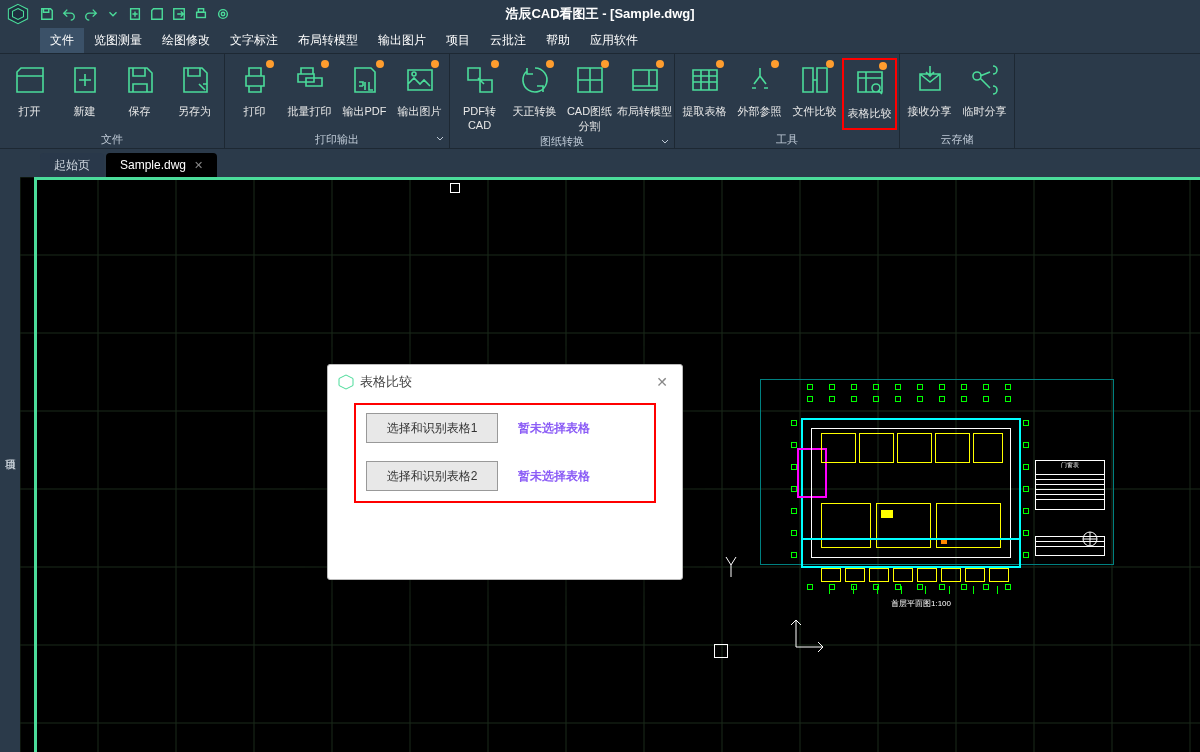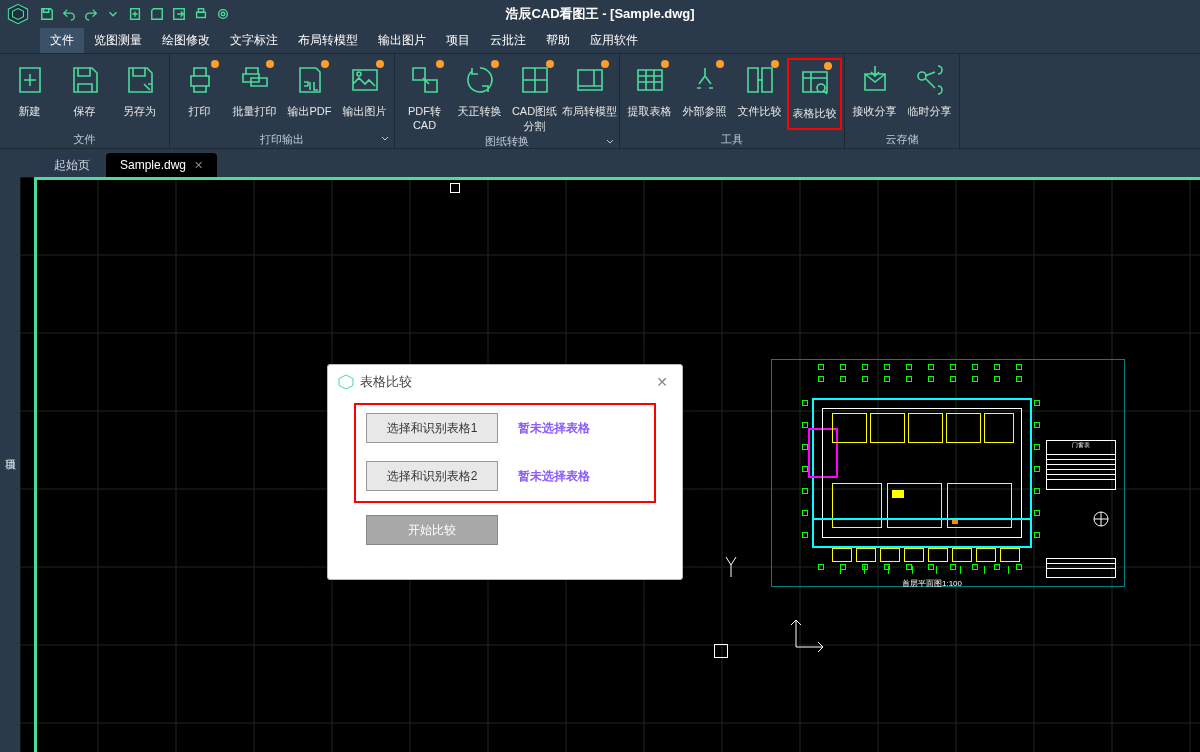--- a/index.html
+++ b/index.html
@@ -150,20 +150,28 @@
     <div class="menuitem">输出图片</div>
     <div class="menuitem">项目</div>
     <div class="menuitem">云批注</div>
     <div class="menuitem">帮助</div>
     <div class="menuitem">应用软件</div>
   </div>
 
 <div class="ribbon" id="ribbon">
     <div class="ribbon-group">
       <div class="ribbon-items">
+        <div class="ribbon-btn">
+          <div class="ricon">
+            <svg viewBox="0 0 32 32">
+              <path d="M3 8l4-4h22v24H3z M3 12h26"></path>
+            </svg>
+          </div>
+          <div class="rlabel">打开</div>
+        </div>
         <div class="ribbon-btn">
           <div class="ricon">
             <svg viewBox="0 0 32 32">
               <path d="M6 4h20v24H6z M16 10v12 M10 16h12"></path>
             </svg>
           </div>
           <div class="rlabel">新建</div>
         </div>
         <div class="ribbon-btn">
           <div class="ricon">
@@ -379,21 +387,21 @@
   <div class="square-handle" style="left:430px; top:6px;"></div>
   <div class="square-handle" style="left:694px; top:467px; width:14px; height:14px;"></div>
 
   <svg class="ucs" style="left:768px; top:435px; width:40px; height:40px;" viewBox="0 0 40 40">
     <path d="M8 35 L35 35 M30 30 L35 35 L30 40 M8 35 L8 8 M3 13 L8 8 L13 13"></path>
   </svg>
   <svg class="ucs" style="left:700px; top:378px; width:22px; height:22px;" viewBox="0 0 22 22">
     <path d="M11 22 V10 M6 2 L11 10 L16 2"></path>
   </svg>
 
-  <div class="preview" style="left:740px; top:182px; width:354px; height:228px;margin-left:11px;">
+  <div class="preview" style="left:740px; top:202px; width:354px; height:186px;">
 
     <div id="cmarks">
         <div class="cmark" style="left:46px; top:4px;"></div>
         <div class="cmark" style="left:46px; top:16px;"></div>
         <div class="cmark" style="left:68px; top:4px;"></div>
         <div class="cmark" style="left:68px; top:16px;"></div>
         <div class="cmark" style="left:90px; top:4px;"></div>
         <div class="cmark" style="left:90px; top:16px;"></div>
         <div class="cmark" style="left:112px; top:4px;"></div>
         <div class="cmark" style="left:112px; top:16px;"></div>
@@ -512,15 +520,14 @@
     <div class="dlg-highlight">
       <div class="dlg-row">
         <button class="dlg-btn">选择和识别表格1</button>
         <span class="dlg-status">暂未选择表格</span>
       </div>
       <div class="dlg-row">
         <button class="dlg-btn">选择和识别表格2</button>
         <span class="dlg-status">暂未选择表格</span>
       </div>
     </div>
-    <button class="dlg-start">开始比较</button>
   </div>
 </div>
 
 </body></html>

